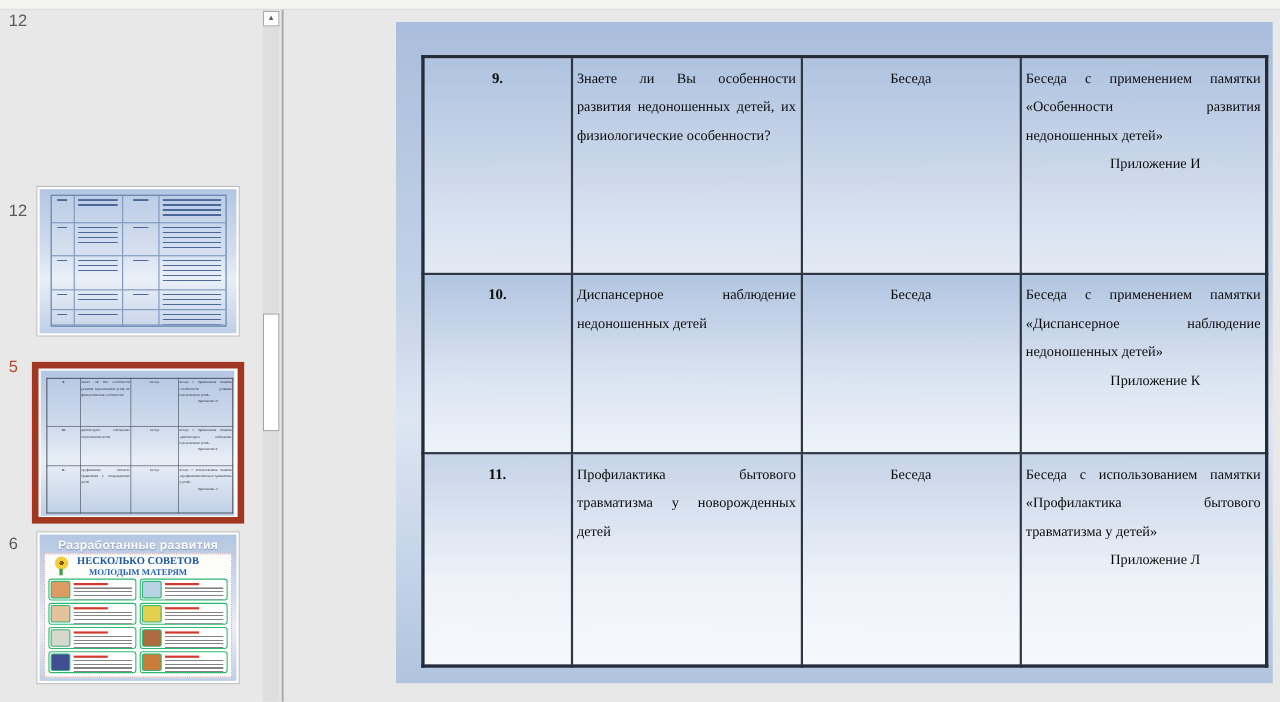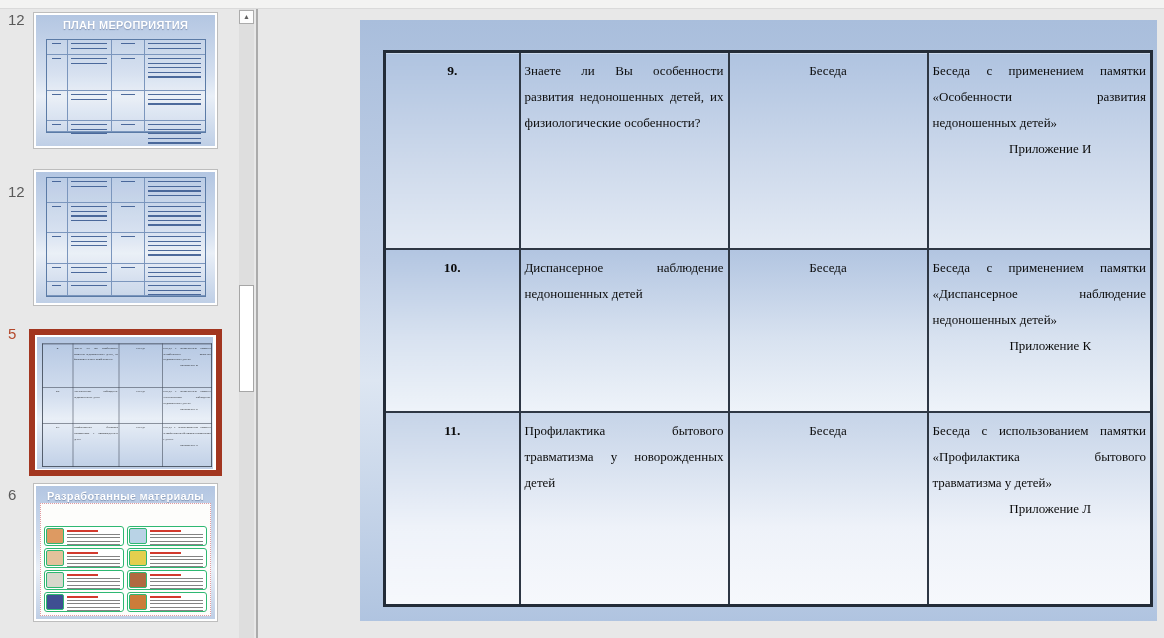--- a/index.html
+++ b/index.html
@@ -96,43 +96,20 @@
   .cell-appendix { text-align:center; line-height:26px; padding-left:22px; }
 </style>
 </head>
 <body>
 
 <div class="topstrip"></div>
 
 <aside class="thumbs-panel">
 
   <div class="slide-num" style="top:2px">12</div>
-  <div class="thumb" style="top:3px">
-    <div class="mini-slide">
-      <div class="mini-title">ПЛАН МЕРОПРИЯТИЯ</div>
-      <div class="mt mt11">
-        <div class="ph c" style="--h:4px"></div>
-          <div class="ph" style="--h:8px"></div>
-          <div class="ph c" style="--h:4px"></div>
-          <div class="ph" style="--h:8px"></div>
-        <div class="ph c" style="--h:3px"></div>
-          <div class="ph" style="--h:8px"></div>
-          <div class="ph c" style="--h:3px"></div>
-          <div class="ph" style="--h:22px"></div>
-        <div class="ph c" style="--h:3px"></div>
-          <div class="ph" style="--h:8px"></div>
-          <div class="ph c" style="--h:3px"></div>
-          <div class="ph" style="--h:12px"></div>
-        <div class="ph c" style="--h:3px"></div>
-          <div class="ph" style="--h:12px"></div>
-          <div class="ph c" style="--h:3px"></div>
-          <div class="ph" style="--h:26px"></div>
-      </div>
-    </div>
-  </div>
 
   <div class="slide-num" style="top:174px">12</div>
   <div class="thumb" style="top:160px">
     <div class="mini-slide">
       <div class="mt mt12">
         <div class="ph c" style="--h:3px"></div>
           <div class="ph" style="--h:9px"></div>
           <div class="ph c" style="--h:3px"></div>
           <div class="ph" style="--h:16px"></div>
         <div class="ph c" style="--h:3px"></div>
@@ -206,22 +183,27 @@
               </td>
         </tr>
       </tbody>
         </table>
     </div>
   </div>
 
   <div class="slide-num" style="top:477px">6</div>
   <div class="thumb" style="top:474px;height:139px">
     <div class="mini-slide">
-      <div class="mini-title">Разработанные материалы</div>
+      <div class="mini-title">Разработанные развития</div>
       <div class="poster">
+        <div class="poster-head">
+          <span class="sunflower"></span>
+          <div class="poster-t1">НЕСКОЛЬКО СОВЕТОВ</div>
+          <div class="poster-t2">МОЛОДЫМ МАТЕРЯМ</div>
+        </div>
         <div class="tiles">
           <div class="tile">
               <div class="tile-photo" style="background: rgb(221, 154, 98);"></div>
               <div class="tile-txt"></div>
             </div>
           <div class="tile">
               <div class="tile-photo" style="background: rgb(185, 211, 230);"></div>
               <div class="tile-txt"></div>
             </div>
           <div class="tile">

